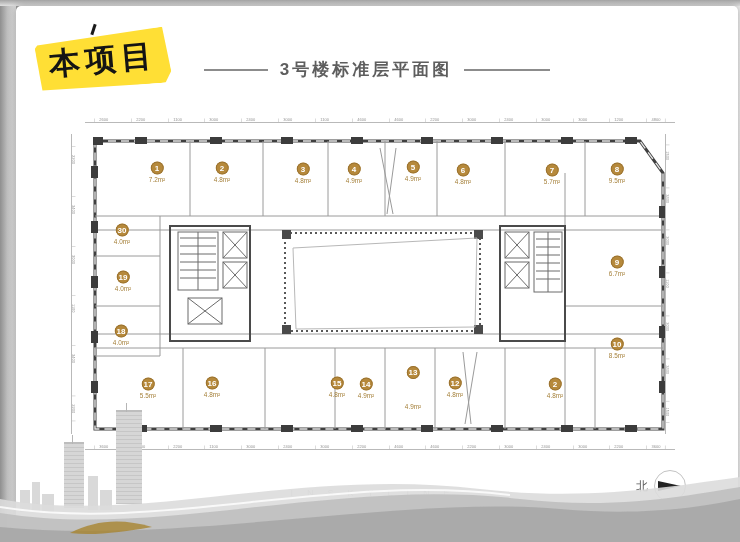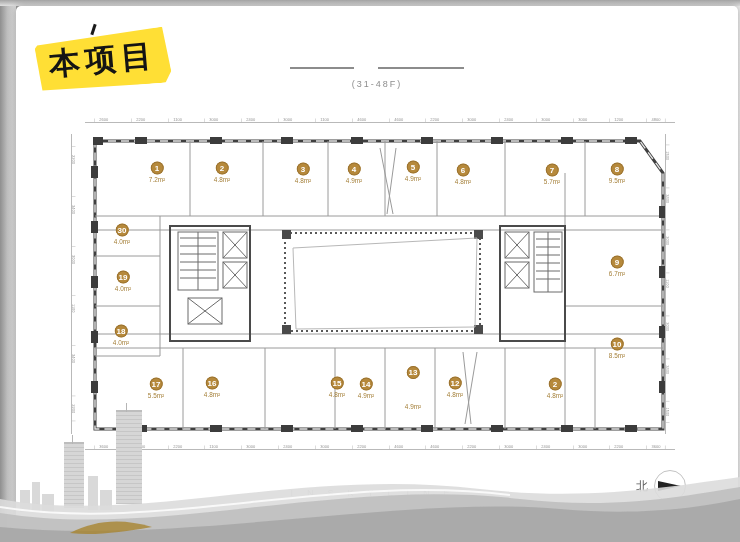--- a/index.html
+++ b/index.html
@@ -63,22 +63,21 @@
   <div class="edge edge-left"></div>
   <div class="edge edge-top"></div>
 
   <div class="card">
     <div class="badge-tick"></div>
     <div class="badge">
       <span>本项目</span>
     </div>
 
     <div class="titleblock">
-      <span class="tline"></span><span class="tline tline-r"></span>
-      <div class="subtitle">(31-48F)</div>
+      <span class="tline"></span><span class="title">3号楼标准层平面图</span><span class="tline tline-r"></span>
     </div>
 
     <svg class="plan" width="590" height="340" viewBox="0 0 590 340">
 
       <polygon points="10,15 555,15 578,47 578,303 10,303" fill="#ffffff" stroke="#3f3f3f" stroke-width="3"></polygon>
 
       <polygon points="10,15 555,15 578,47 578,303 10,303" fill="none" stroke="#e3e3e3" stroke-width="1.4" stroke-dasharray="8 5"></polygon>
 
       <g stroke="#9a9a9a" stroke-width="1" fill="none">
         <line x1="10" y1="90" x2="578" y2="90"></line>
@@ -246,21 +245,21 @@
           <span class="uarea">4.9m²</span>
         </div>
         <div class="unit" style="left: 301px; top: 382px; margin-left: 20px;">
           <span class="ucirc">15</span>
           <span class="uarea">4.8m²</span>
         </div>
         <div class="unit" style="left: 196px; top: 382px;">
           <span class="ucirc">16</span>
           <span class="uarea">4.8m²</span>
         </div>
-        <div class="unit" style="left: 140px; top: 383px;">
+        <div class="unit" style="left: 132px; top: 383px;">
           <span class="ucirc">17</span>
           <span class="uarea">5.5m²</span>
         </div>
         <div class="unit" style="left: 105px; top: 330px;">
           <span class="ucirc">18</span>
           <span class="uarea">4.0m²</span>
         </div>
         <div class="unit" style="left: 107px; top: 276px;">
           <span class="ucirc">19</span>
           <span class="uarea">4.0m²</span>

